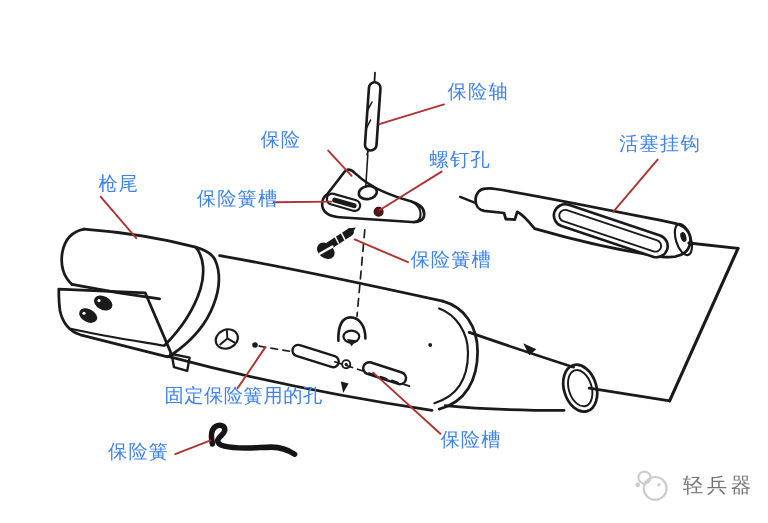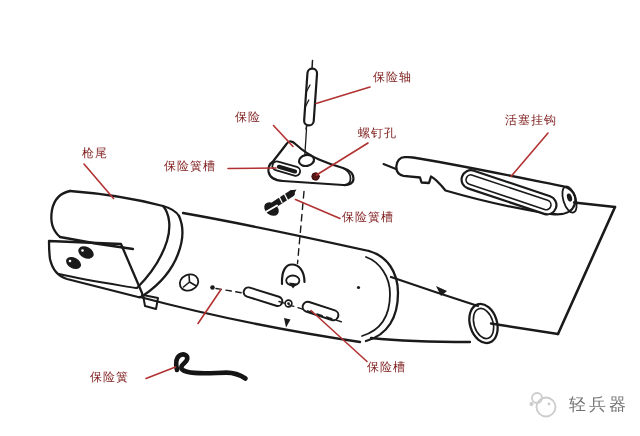--- a/index.html
+++ b/index.html
@@ -2,21 +2,21 @@
 <html><head>
 <meta charset="utf-8">
 <style>
   html,body{margin:0;padding:0;background:#ffffff;}
   .stage{
     position:relative;width:640px;height:436px;background:#ffffff;overflow:hidden;
     font-family:"Liberation Sans","DejaVu Sans",sans-serif;
   }
   .stage svg{position:absolute;left:0;top:0;}
   .label{
-    position:absolute;font-size:12px;line-height:15px;color:#7f1d1d;
+    position:absolute;font-size:16px;line-height:15px;color:#3b82f6;
     letter-spacing:1px;white-space:nowrap;font-weight:500;
   }
   .label.tight{letter-spacing:0.5px;}
   .watermark-text{
     position:absolute;left:569px;top:396px;font-size:17px;line-height:18px;
     color:#737373;letter-spacing:3px;white-space:nowrap;font-weight:500;
   }
 </style>
 </head>
 <body>
@@ -136,23 +136,24 @@
 
     <g stroke="#cccccc" fill="none" stroke-width="1.8">
       <circle cx="537" cy="398" r="5"></circle>
       <circle cx="546" cy="407" r="9.5"></circle>
       <circle cx="531.5" cy="404" r="2" fill="#cccccc" stroke="none"></circle>
       <circle cx="549" cy="404" r="1.4" fill="#cccccc" stroke="none"></circle>
     </g>
   </svg>
 
   <div class="label" style="left:82px;top:146px">枪尾</div>
-  <div class="label" style="left:235px;top:110px">保险</div>
+  <div class="label" style="left:217px;top:110px">保险</div>
   <div class="label" style="left:373px;top:70px">保险轴</div>
   <div class="label" style="left:358px;top:126px">螺钉孔</div>
-  <div class="label" style="left:505px;top:113px">活塞挂钩</div>
+  <div class="label" style="left:516px;top:113px">活塞挂钩</div>
   <div class="label" style="left:164px;top:159px">保险簧槽</div>
   <div class="label" style="left:342px;top:210px">保险簧槽</div>
+  <div class="label tight" style="left:137px;top:323px">固定保险簧用的孔</div>
   <div class="label" style="left:90px;top:370px">保险簧</div>
   <div class="label" style="left:367px;top:360px">保险槽</div>
 
   <div class="watermark-text">轻兵器</div>
 </div>
 
 </body></html>

